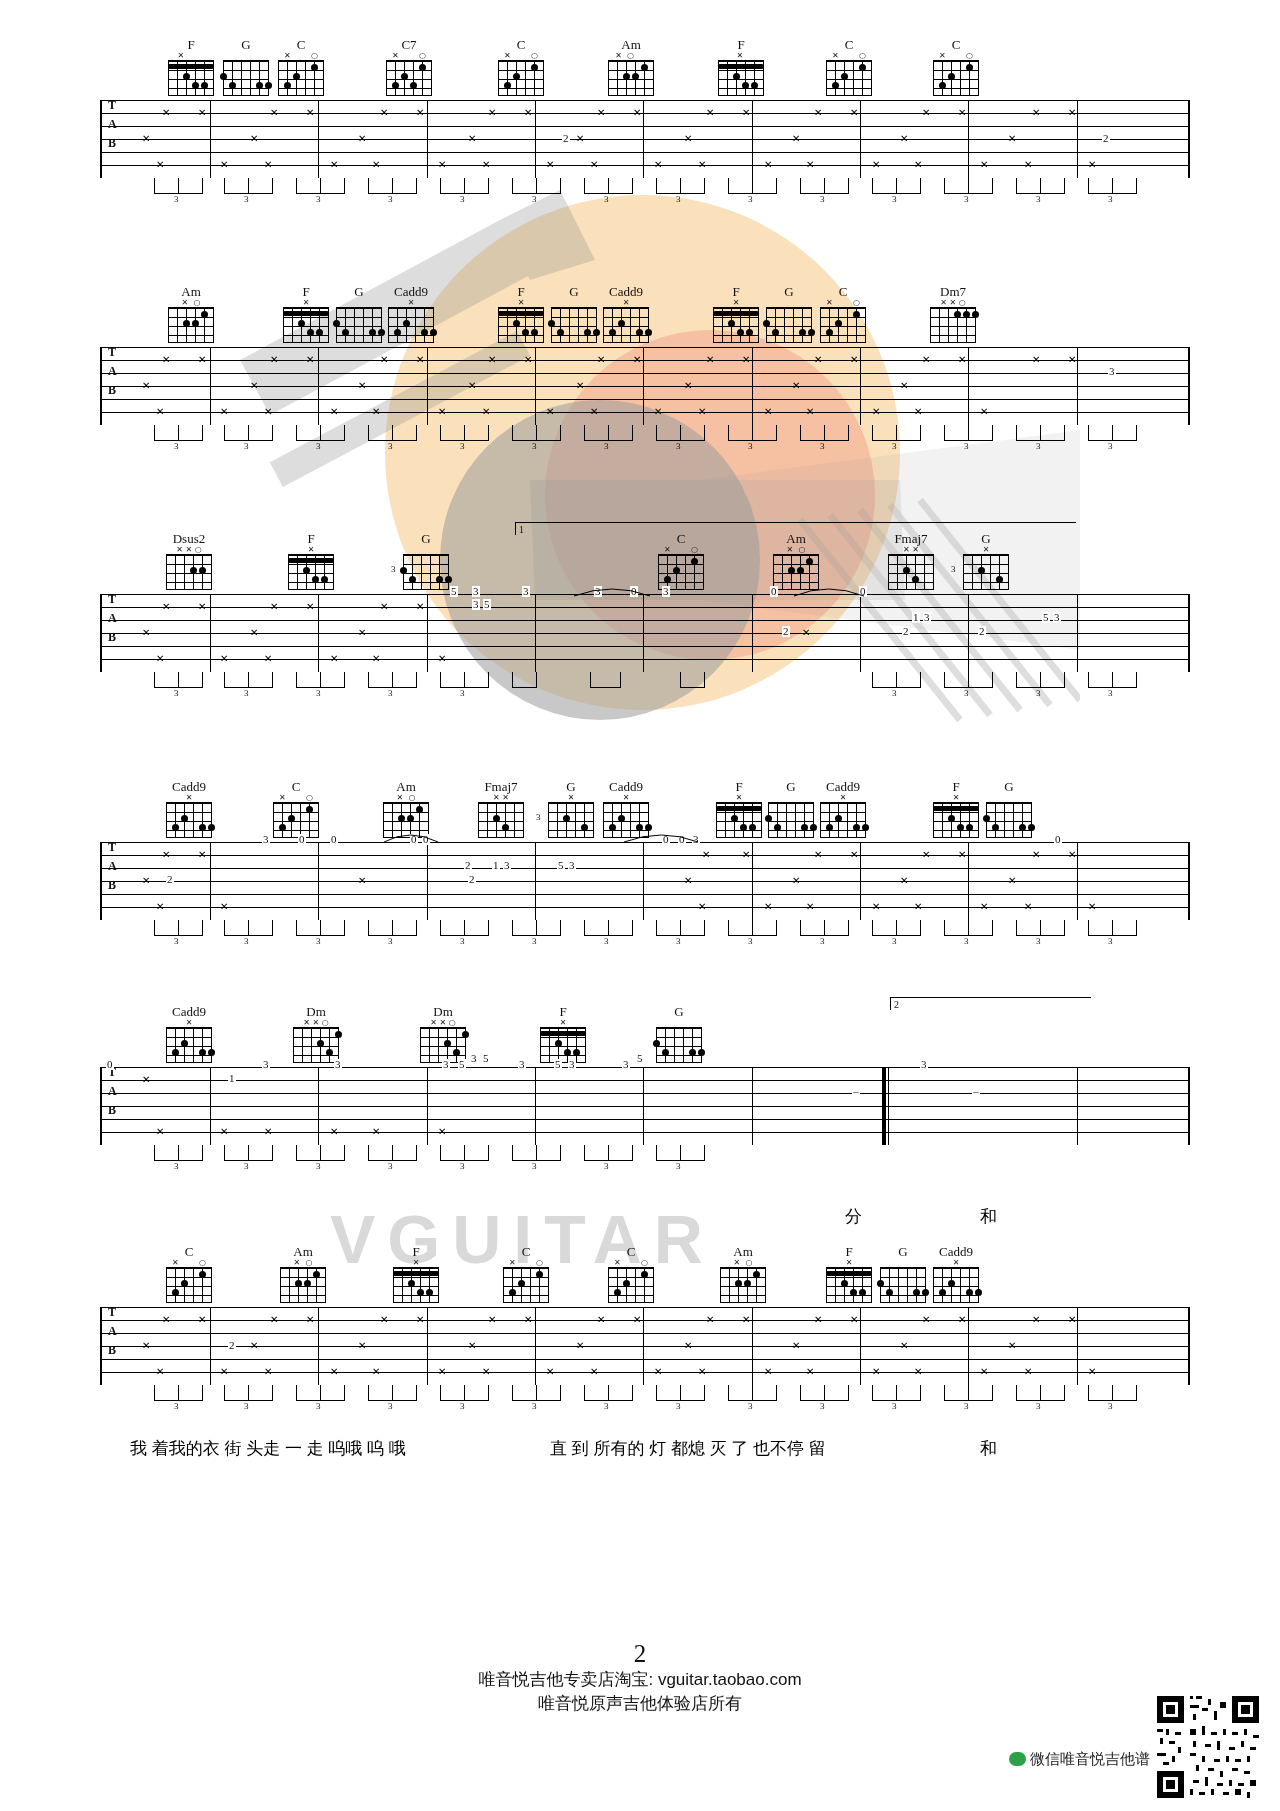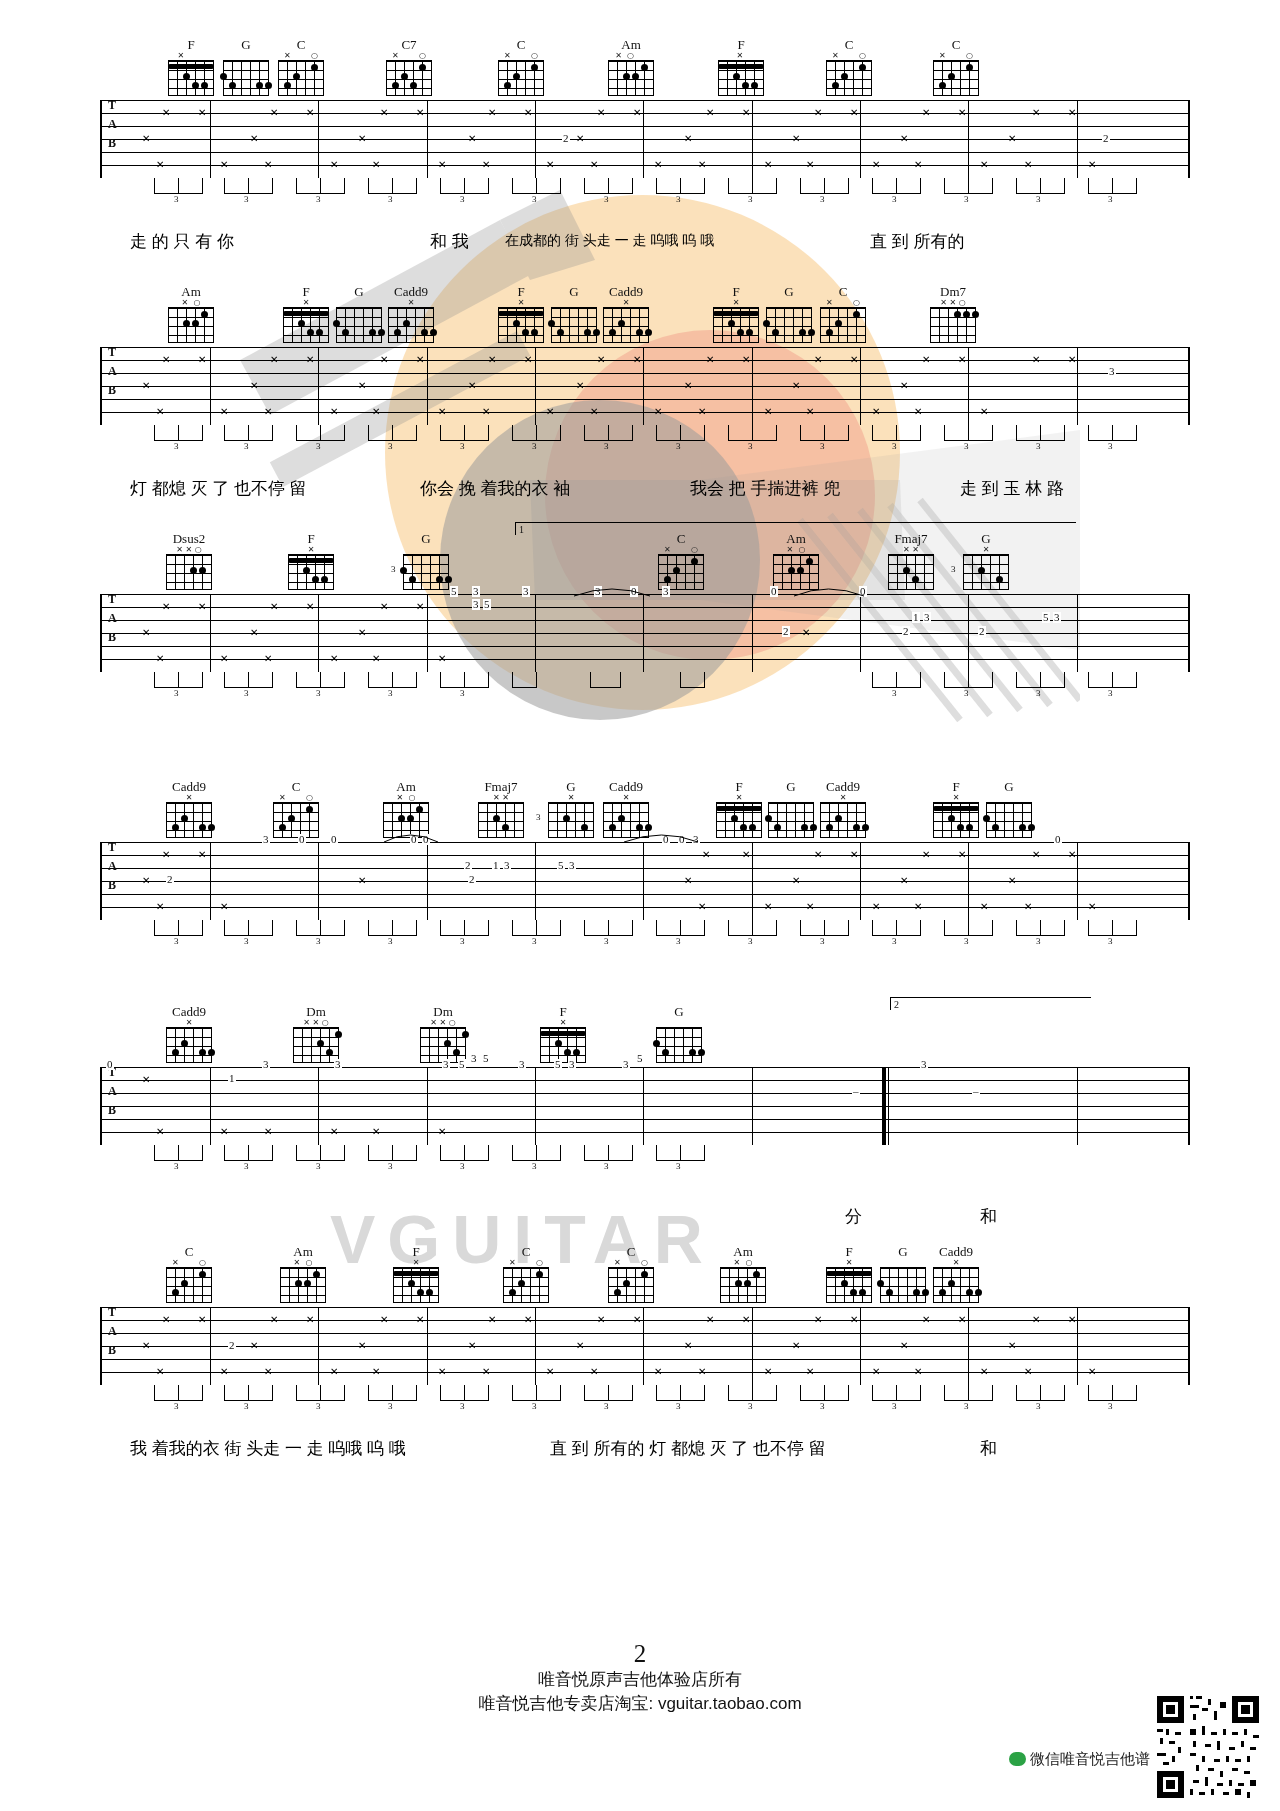--- a/index.html
+++ b/index.html
@@ -654,26 +654,20 @@
           <div class="stem" style="left:964px;"></div>
         <div class="beam" style="left:916px; top:15px; width:48px;"></div>
         <div class="trip" style="left:936px; top:16px;">3</div>
         <div class="stem" style="left:988px;"></div>
           <div class="stem" style="left:1012px;"></div>
           <div class="stem" style="left:1036px;"></div>
         <div class="beam" style="left:988px; top:15px; width:48px;"></div>
         <div class="trip" style="left:1008px; top:16px;">3</div>
       </div>
 
-      <div class="lyrics" style="margin-top:22px;">
-        <div class="ly" style="left:30px;">走 的 只 有 你</div>
-        <div class="ly" style="left:330px;">和 我</div>
-        <div class="ly small" style="left:405px; top:2px;">在成都的  街 头走 一 走 呜哦 呜 哦</div>
-        <div class="ly" style="left:770px;">直 到  所有的</div>
-      </div>
     </div>
 
     <div class="system" id="sys2" style="top:285px;">
       <div class="chordrow">
         <div class="chord" style="left:60px;">
           <div class="cname">Am</div>
           <div class="cx">✕&nbsp;&nbsp;○</div>
           <div class="grid">
             <div class="vl" style="left:0px;"></div>
               <div class="vl" style="left:9px;"></div>
@@ -1020,26 +1014,20 @@
           <div class="stem" style="left:964px;"></div>
         <div class="beam" style="left:916px; top:15px; width:48px;"></div>
           <div class="trip" style="left:936px; top:16px;">3</div>
         <div class="stem" style="left:988px;"></div>
           <div class="stem" style="left:1012px;"></div>
           <div class="stem" style="left:1036px;"></div>
         <div class="beam" style="left:988px; top:15px; width:48px;"></div>
           <div class="trip" style="left:1008px; top:16px;">3</div>
       </div>
 
-      <div class="lyrics" style="margin-top:22px;">
-        <div class="ly" style="left:30px;">灯 都熄 灭 了  也不停 留</div>
-        <div class="ly" style="left:320px;">你会 挽 着我的衣 袖</div>
-        <div class="ly" style="left:590px;">我会 把  手揣进裤 兜</div>
-        <div class="ly" style="left:860px;">走 到 玉 林 路</div>
-      </div>
     </div>
 
     <div class="system" id="sys3" style="top:532px;">
       <div class="ending" style="left:415px; top:-10px; width:560px;">
         <span>1</span>
       </div>
       <div class="chordrow">
         <div class="chord" style="left:58px;">
           <div class="cname">Dsus2</div>
           <div class="cx">✕&nbsp;✕&nbsp;○</div>
@@ -2180,22 +2168,22 @@
         <div class="ly" style="left:30px;">我 着我的衣 街 头走 一 走 呜哦 呜 哦</div>
         <div class="ly" style="left:450px;">直 到  所有的 灯 都熄 灭 了  也不停 留</div>
         <div class="ly" style="left:880px;">和</div>
       </div>
     </div>
 
   </div>
 
   <div class="footer" style="top:1640px;">
     <div class="pageno">2</div>
+    <div class="fline">唯音悦吉他专卖店淘宝: vguitar.taobao.com</div>
     <div class="fline">唯音悦原声吉他体验店所有</div>
-    <div class="fline">唯音悦吉他专卖店淘宝: vguitar.taobao.com</div>
   </div>
 
   <div class="wechat">
     <span class="wlogo"></span><span>微信唯音悦吉他谱</span>
   </div>
 
   <svg class="qr" viewBox="0 0 36 36">
     <rect x="0" y="0" width="36" height="36" fill="#fff"></rect>
     <g fill="#000">
       <rect x="1" y="1" width="9" height="9"></rect>

